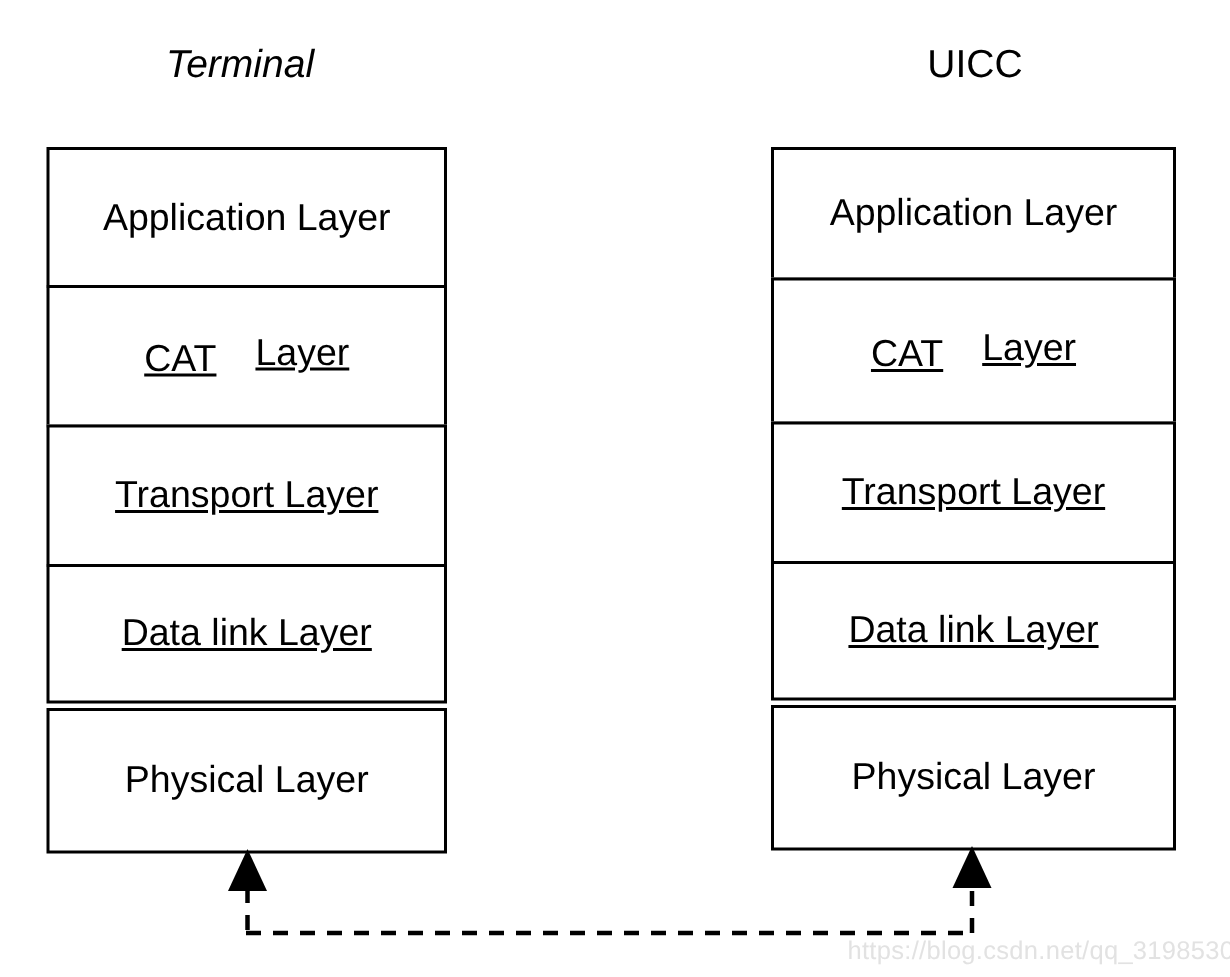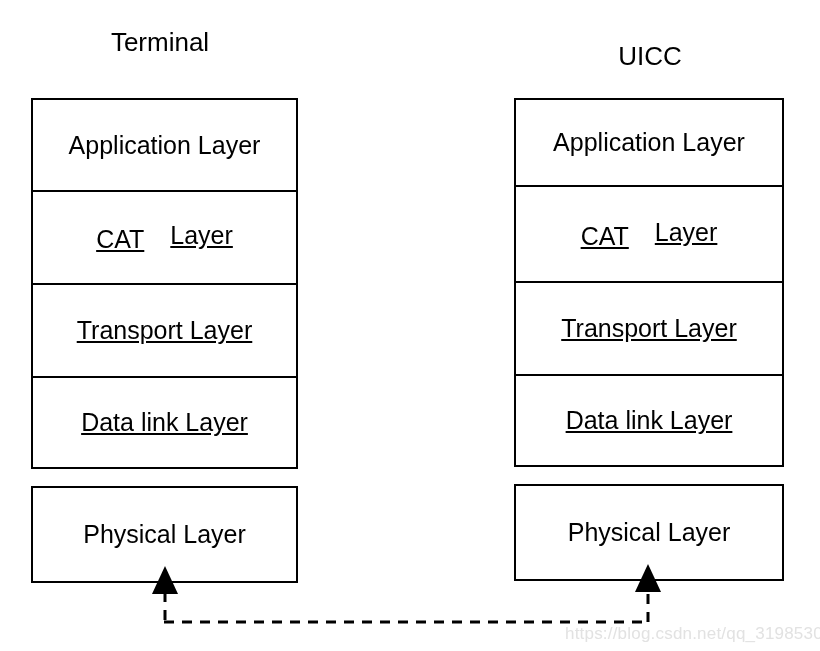--- a/index.html
+++ b/index.html
@@ -17,22 +17,22 @@
     color: #000000;
   }
   .col-title {
     position: absolute;
     font-size: 26px;
     line-height: 1;
     color: #000;
     white-space: nowrap;
     text-align: center;
   }
-  #title-terminal { left: 60px; top: 29px; width: 200px; }
-  #title-uicc     { left: 550px; top: 43px; width: 200px; }
+  #title-terminal { left: 60px; top: 29px; width: 200px; font-style: italic; }
+  #title-uicc     { left: 550px; top: 29px; width: 200px; }
 
   .stack {
     position: absolute;
   }
   #stack-terminal { left: 31px; top: 98px; width: 267px; }
   #stack-uicc     { left: 514px; top: 98px; width: 270px; }
 
   .layer-box {
     position: relative;
     box-sizing: border-box;
@@ -42,21 +42,21 @@
     align-items: center;
     justify-content: center;
   }
   
   .layer-box.joined + .layer-box.joined {
     margin-top: -2px;
     text-decoration: underline;
   }
   
   .layer-box.detached {
-    margin-top: 17px;
+    margin-top: 3px;
   }
   .layer-label {
     font-size: 25px;
     line-height: 1;
     white-space: nowrap;
     letter-spacing: 0px;
   }
   .layer-label.split {
     display: inline-flex;
     align-items: baseline;

